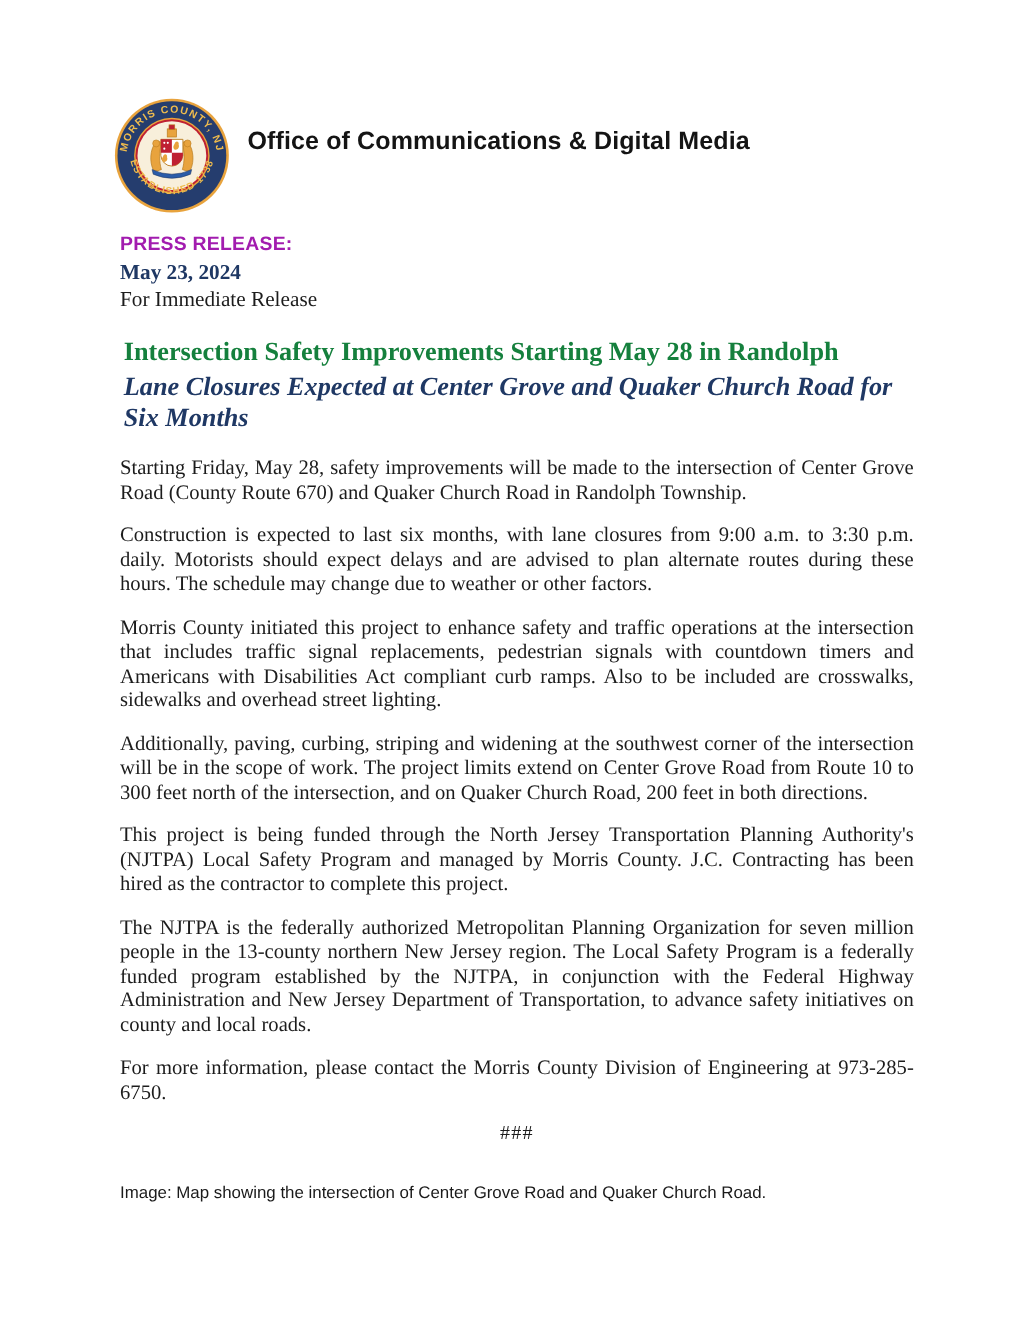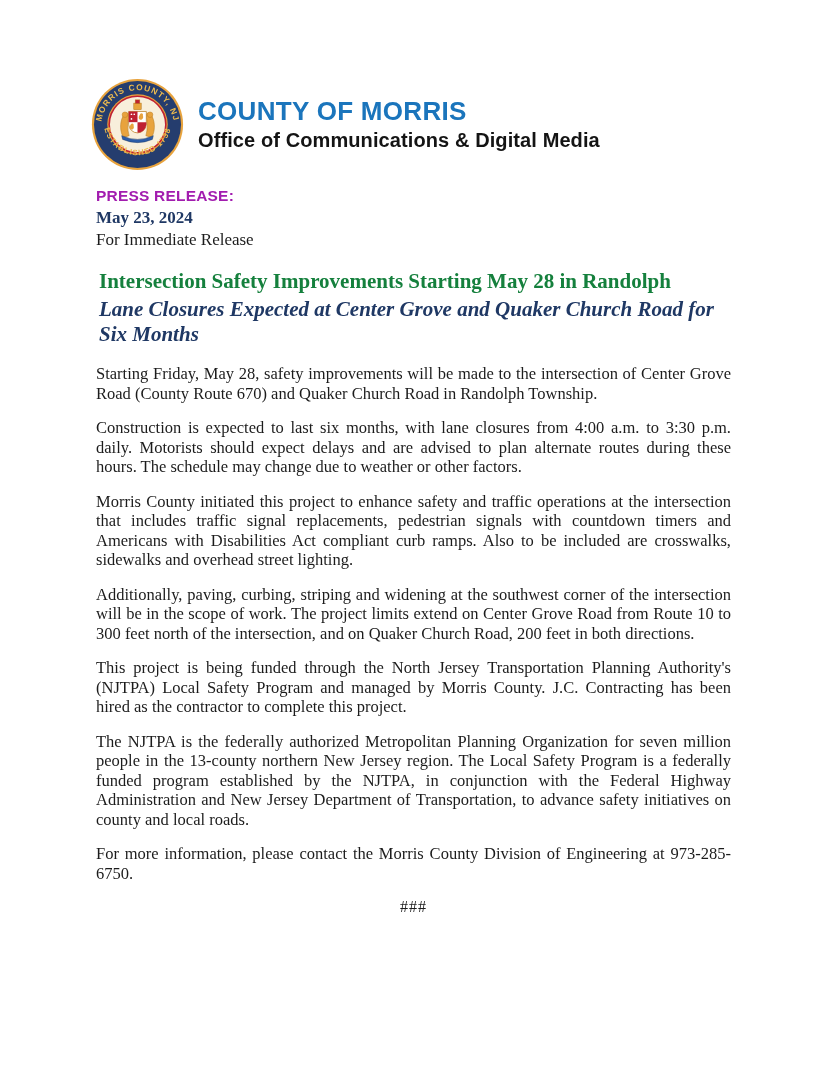--- a/index.html
+++ b/index.html
@@ -127,41 +127,41 @@
         <path d="M50,47.5 h9.5 v2.5 a9.5,10 0 0 1 -9.5,9 z" fill="#bf2032"></path>
         <circle cx="43.5" cy="39" r="0.9" fill="#ffffff"></circle>
         <circle cx="46.5" cy="39" r="0.9" fill="#ffffff"></circle>
         <circle cx="43.5" cy="44" r="0.9" fill="#ffffff"></circle>
         <path d="M53,38.5 c1.5,-1.5 3.5,0 2.8,2 c1,2 -0.5,4.5 -2.5,4.5 c-1.5,0 -2.5,-2 -1.8,-3.5 Z" fill="#e8a33d"></path>
         <path d="M43,49.5 c1.5,-1.5 3.5,0 2.8,2 c1,2 -0.5,4 -2.3,4 c-1.5,0 -2.5,-2 -1.8,-3.5 Z" fill="#e8a33d"></path>
         <path d="M33,62 Q50,70 67,62 L66,66 Q50,73 34,66 Z" fill="#2b5ca8" stroke="#1f3864" stroke-width="0.5"></path>
       </g>
     </svg>
     <div class="header-text">
-      <div class="org-name">COUNTY OF MORRIS</div>
       <div class="office-name">Office of Communications &amp; Digital Media</div>
     </div>
   </div>
 
   <div class="meta">
     <div class="press-label">PRESS RELEASE:</div>
     <div class="date-line">May 23, 2024</div>
     <div class="release-line">For Immediate Release</div>
   </div>
 
   <div class="headline">
     <div class="headline-title">Intersection Safety Improvements Starting May 28 in Randolph</div>
     <div class="headline-subtitle">Lane Closures Expected at Center Grove and Quaker Church Road for Six Months</div>
   </div>
 
   <div class="body-text">
     <p>Starting Friday, May 28, safety improvements will be made to the intersection of Center Grove Road (County Route 670) and Quaker Church Road in Randolph Township.</p>
-    <p>Construction is expected to last six months, with lane closures from 4:00 a.m. to 3:30 p.m. daily. Motorists should expect delays and are advised to plan alternate routes during these hours. The schedule may change due to weather or other factors.</p>
+    <p>Construction is expected to last six months, with lane closures from 9:00 a.m. to 3:30 p.m. daily. Motorists should expect delays and are advised to plan alternate routes during these hours. The schedule may change due to weather or other factors.</p>
     <p>Morris County initiated this project to enhance safety and traffic operations at the intersection that includes traffic signal replacements, pedestrian signals with countdown timers and Americans with Disabilities Act compliant curb ramps.  Also to be included are crosswalks, sidewalks and overhead street lighting.</p>
     <p>Additionally, paving, curbing, striping and widening at the southwest corner of the intersection will be in the scope of work. The project limits extend on Center Grove Road from Route 10 to 300 feet north of the intersection, and on Quaker Church Road, 200 feet in both directions.</p>
     <p>This project is being funded through the North Jersey Transportation Planning Authority's (NJTPA) Local Safety Program and managed by Morris County. J.C. Contracting has been hired as the contractor to complete this project.</p>
     <p>The NJTPA is the federally authorized Metropolitan Planning Organization for seven million people in the 13-county northern New Jersey region. The Local Safety Program is a federally funded program established by the NJTPA, in conjunction with the Federal Highway Administration and New Jersey Department of Transportation, to advance safety initiatives on county and local roads.</p>
     <p>For more information, please contact the Morris County Division of Engineering at 973-285-6750.</p>
     <div class="end-mark">###</div>
   </div>
 
+  <div class="image-caption">Image: Map showing the intersection of Center Grove Road and Quaker Church Road.</div>
 
 </div>
 
 </body></html>

